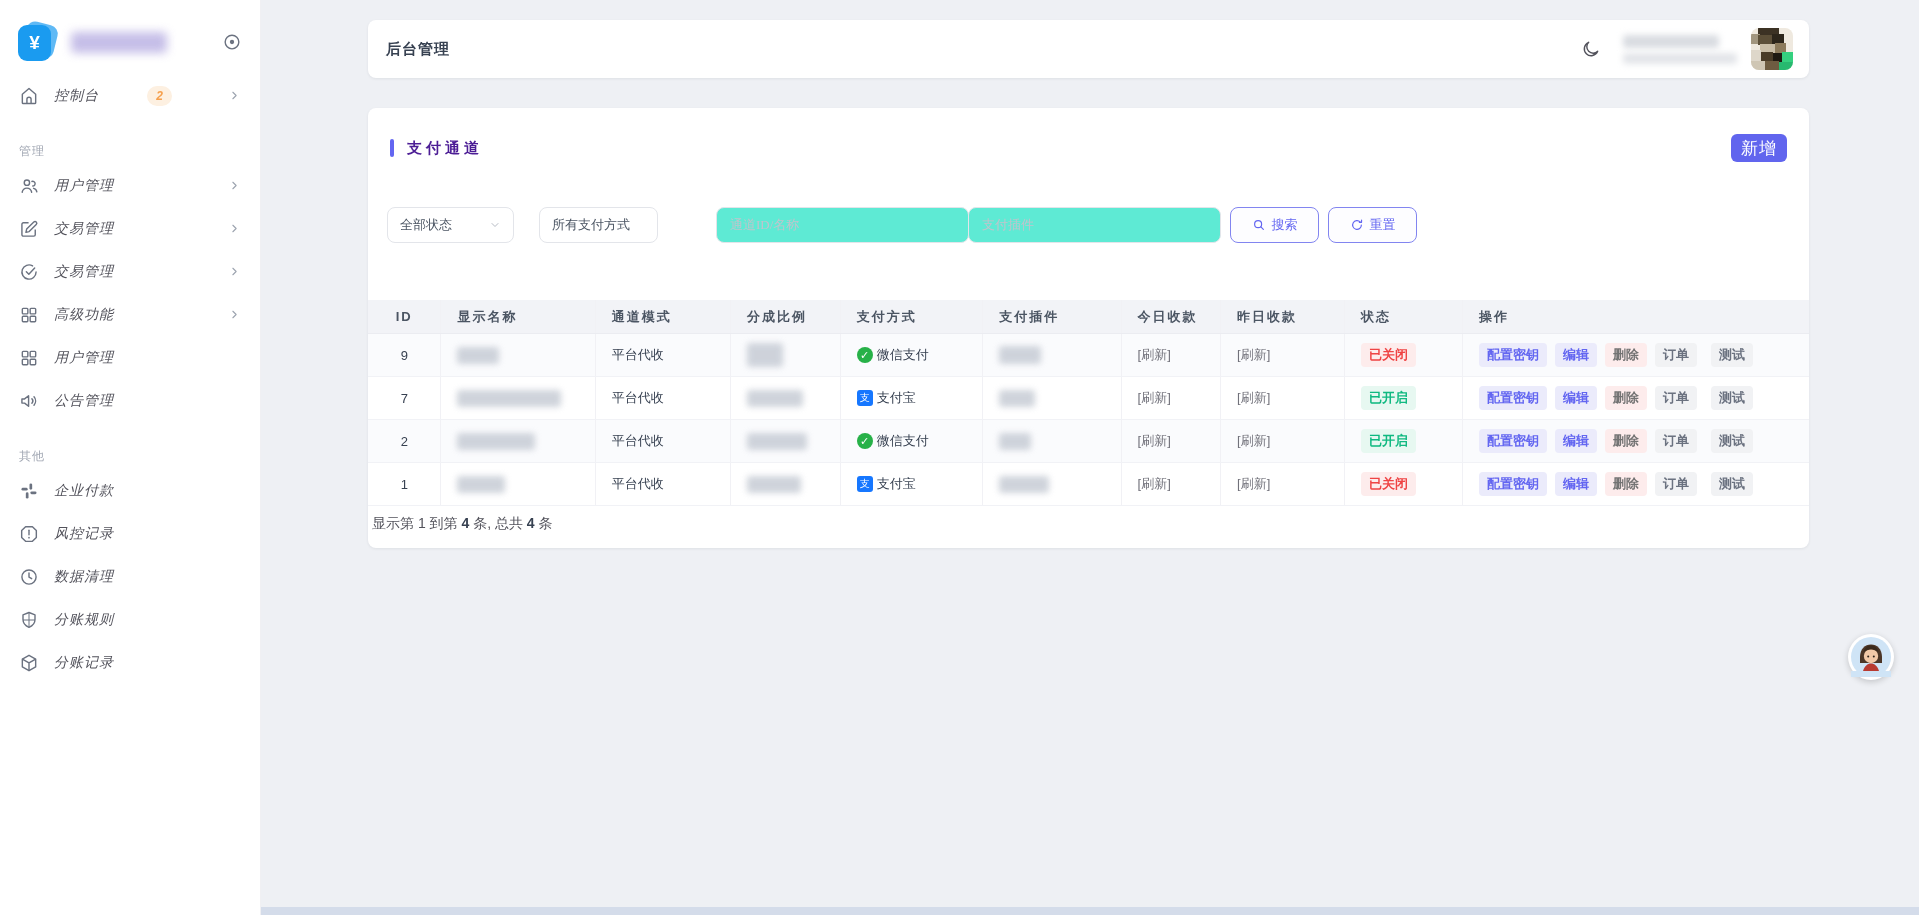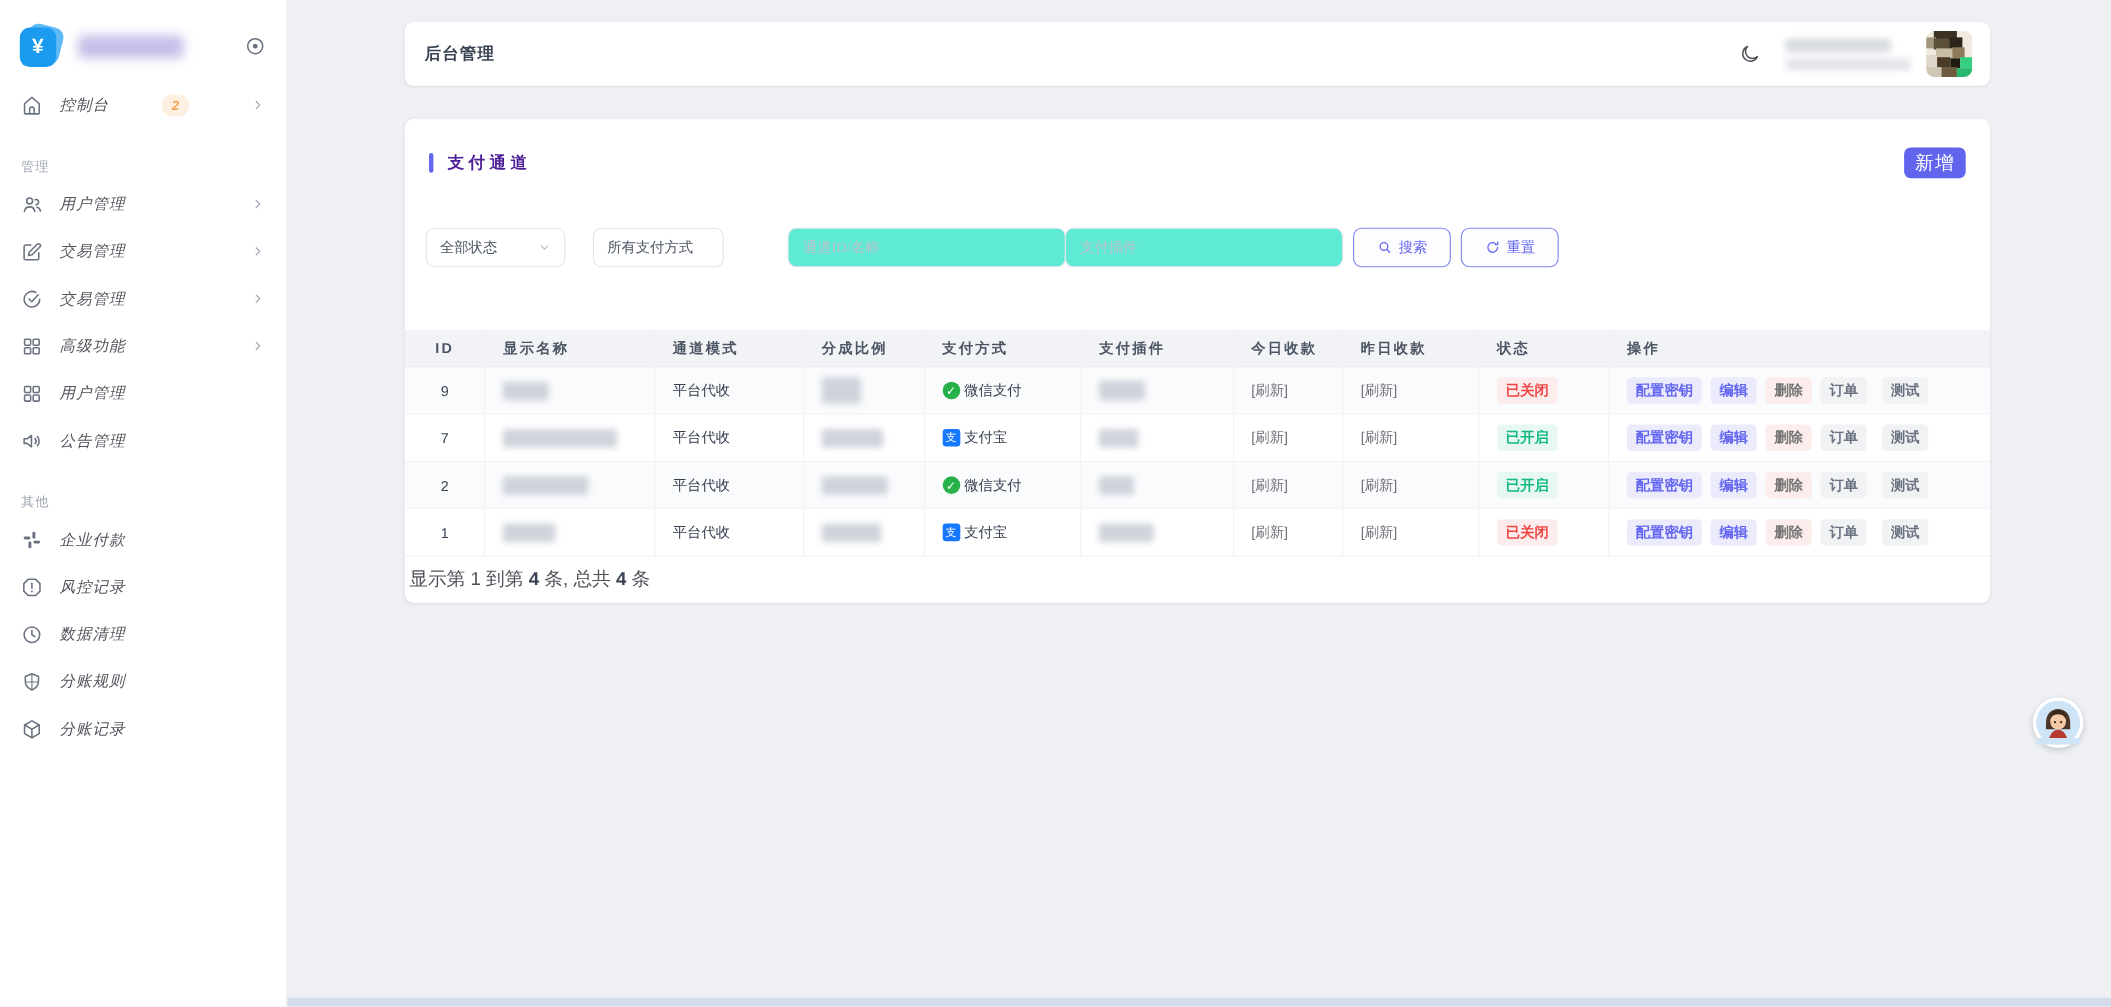--- a/index.html
+++ b/index.html
@@ -87,21 +87,21 @@
   .pay-alipay { background:#1677ff; border-radius:3px; font-size:10px; }
   .refresh-link { color:#71717a; cursor:pointer; }
   .pill { padding:3px 8px; border-radius:4px; font-weight:bold; font-size:13px; cursor:pointer; }
   .st-closed { color:#ef4444; background:#fdecec; }
   .st-open { color:#10b981; background:#e7f8f1; }
   .act { margin-right:8px; }
   .a-purple { color:#6366f1; background:#ebebfb; }
   .a-red { color:#737373; background:#fdecec; }
   .a-gray { color:#6b7280; background:#f1f2f4; }
   .a-last { margin-left:6px; }
-  .tfoot { margin-top:9px; padding-left:4px; font-size:17px; color:#52525b; }
+  .tfoot { margin-top:9px; padding-left:4px; font-size:14px; color:#52525b; }
   .tfoot b { color:#374151; }
 
   
   .bottom-strip { position:absolute; left:0; right:0; bottom:0; height:8px; background:#d4dcea; }
   .float-avatar { position:absolute; right:25px; bottom:235px; width:46px; height:46px;
     border-radius:50%; background:#fff; box-shadow:0 2px 6px rgba(0,0,0,.18);
     display:flex; align-items:center; justify-content:center; cursor:pointer; z-index:9; }
 </style>
 </head>
 <body>

